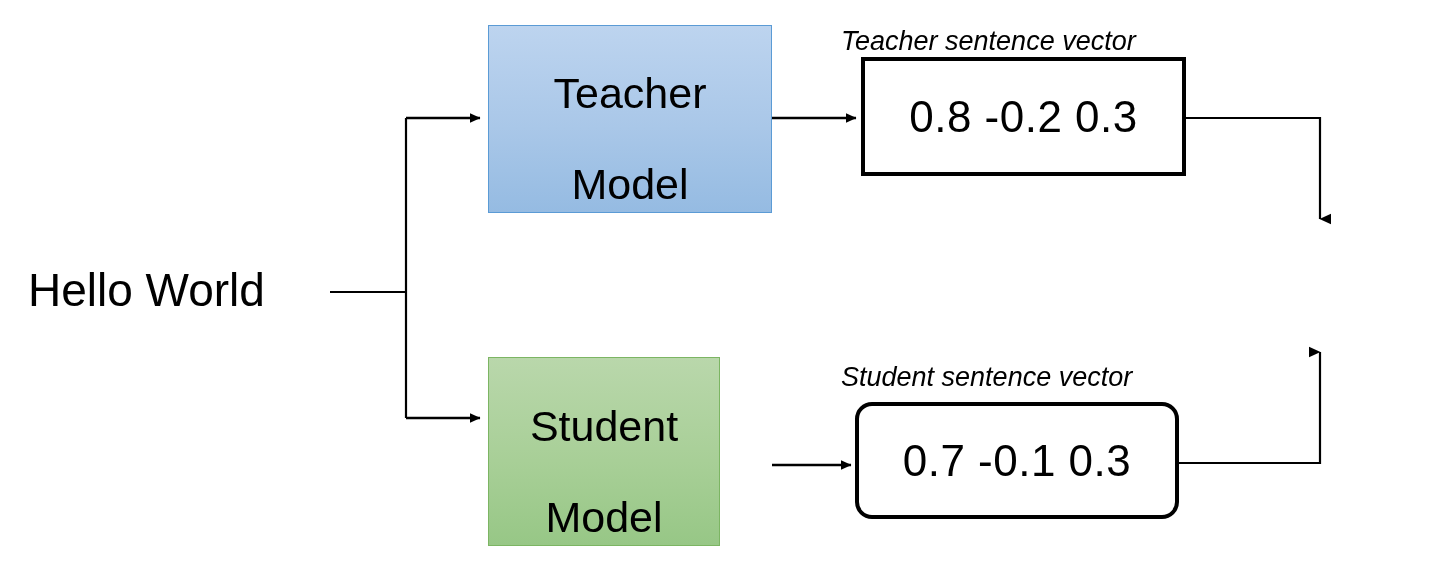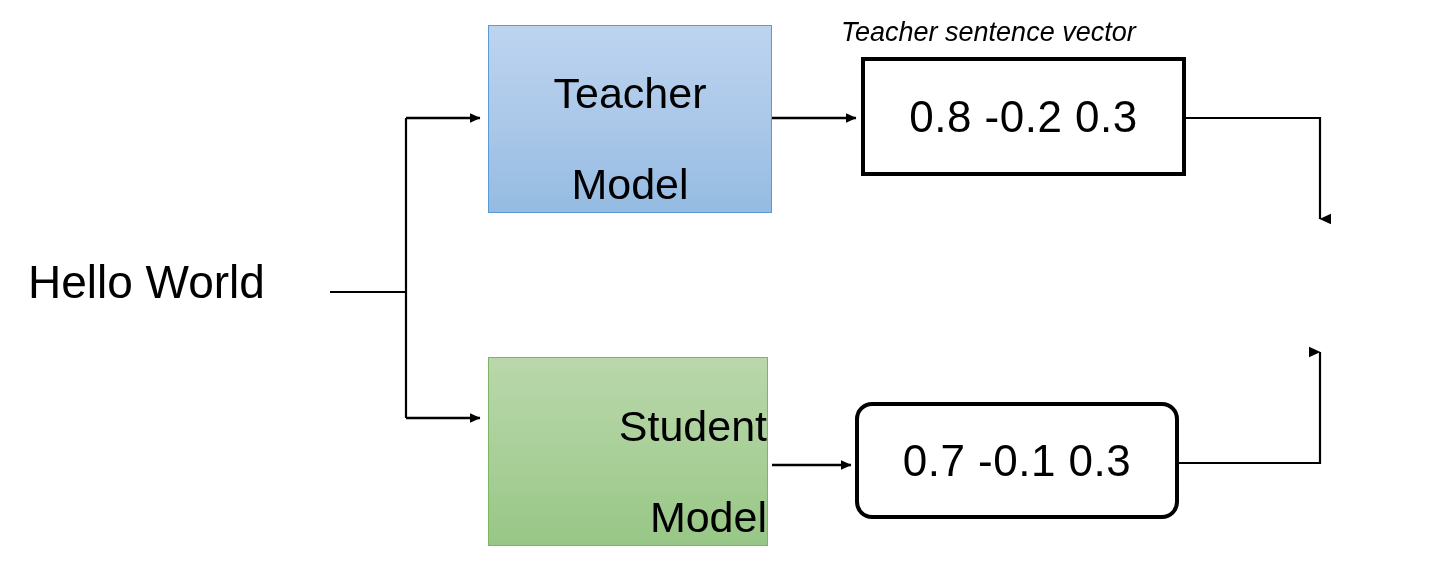--- a/index.html
+++ b/index.html
@@ -37,27 +37,26 @@
     height: 188px;
     background: linear-gradient(to bottom, #bdd4ef 0%, #a9c7e8 55%, #95bbe2 100%);
     border: 1px solid #5b9bd5;
     font-size: 43px;
     color: #000;
   }
   
   #student-model {
     left: 488px;
     top: 357px;
-    width: 280px;
+    width: 232px;
     height: 189px;
     background: linear-gradient(to bottom, #b9d7ab 0%, #a8cf97 55%, #97c786 100%);
     border: 1px solid #7cb563;
     font-size: 43px;
     color: #000;
-    align-items: flex-end;
   }
   .model-line { display: block; margin-top: 40px; }
 
   
   .vector-box {
     position: absolute;
     box-sizing: border-box;
     background: #ffffff;
     border: 4px solid #000000;
     display: flex;
@@ -82,31 +81,31 @@
   }
 
   
   .caption {
     position: absolute;
     font-style: italic;
     font-size: 27px;
     white-space: nowrap;
     color: #000;
   }
-  #teacher-caption { left: 841px; top: 17px; text-align: center; }
+  #teacher-caption { left: 841px; top: 26px; text-align: center; }
   #student-caption { left: 841px; top: 362px; }
 
   
   .text-label {
     position: absolute;
     font-size: 46px;
     white-space: nowrap;
     color: #000;
   }
-  #input-text { left: 28px; top: 255px; text-align: center; }
+  #input-text { left: 28px; top: 263px; text-align: center; }
   #mse-loss-label { left: 1209px; top: 258px; }
 
   
   #connectors {
     position: absolute;
     left: 0;
     top: 0;
     width: 1439px;
     height: 561px;
     pointer-events: none;
@@ -158,19 +157,20 @@
     <span class="model-line">Student</span>
     <span class="model-line">Model</span>
   </div>
 
   <div class="caption" id="teacher-caption">Teacher sentence vector</div>
 
   <div class="vector-box" id="teacher-vector-box">
     <span>0.8 -0.2 0.3</span>
   </div>
 
+  <div class="caption" id="student-caption">Student sentence vector</div>
 
   <div class="vector-box" id="student-vector-box">
     <span>0.7 -0.1 0.3</span>
   </div>
 
 
 </div>
 
 </body></html>

